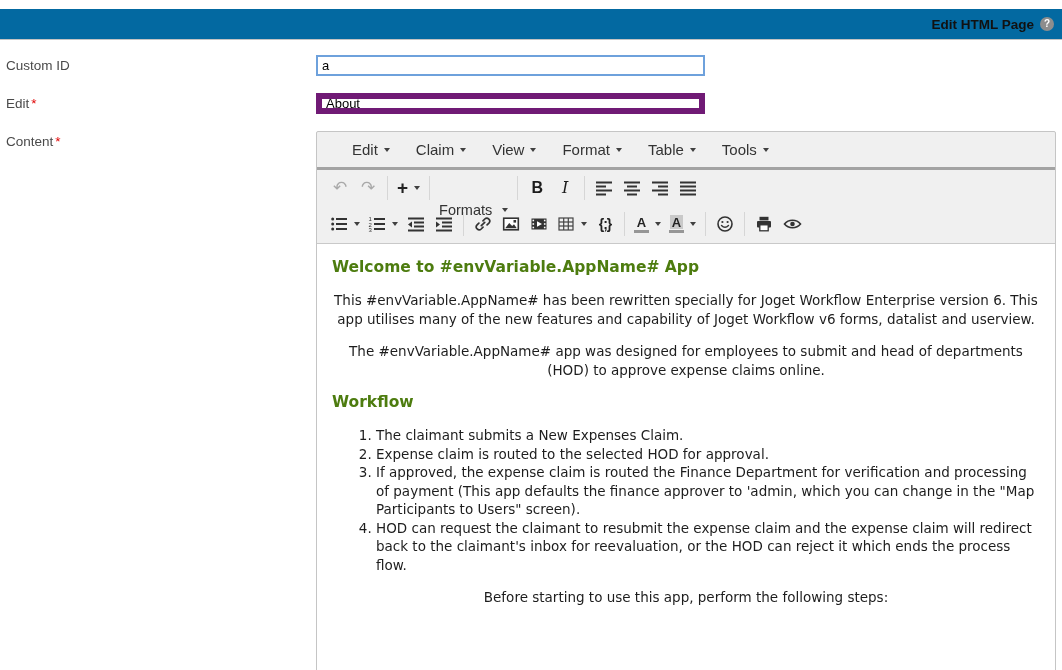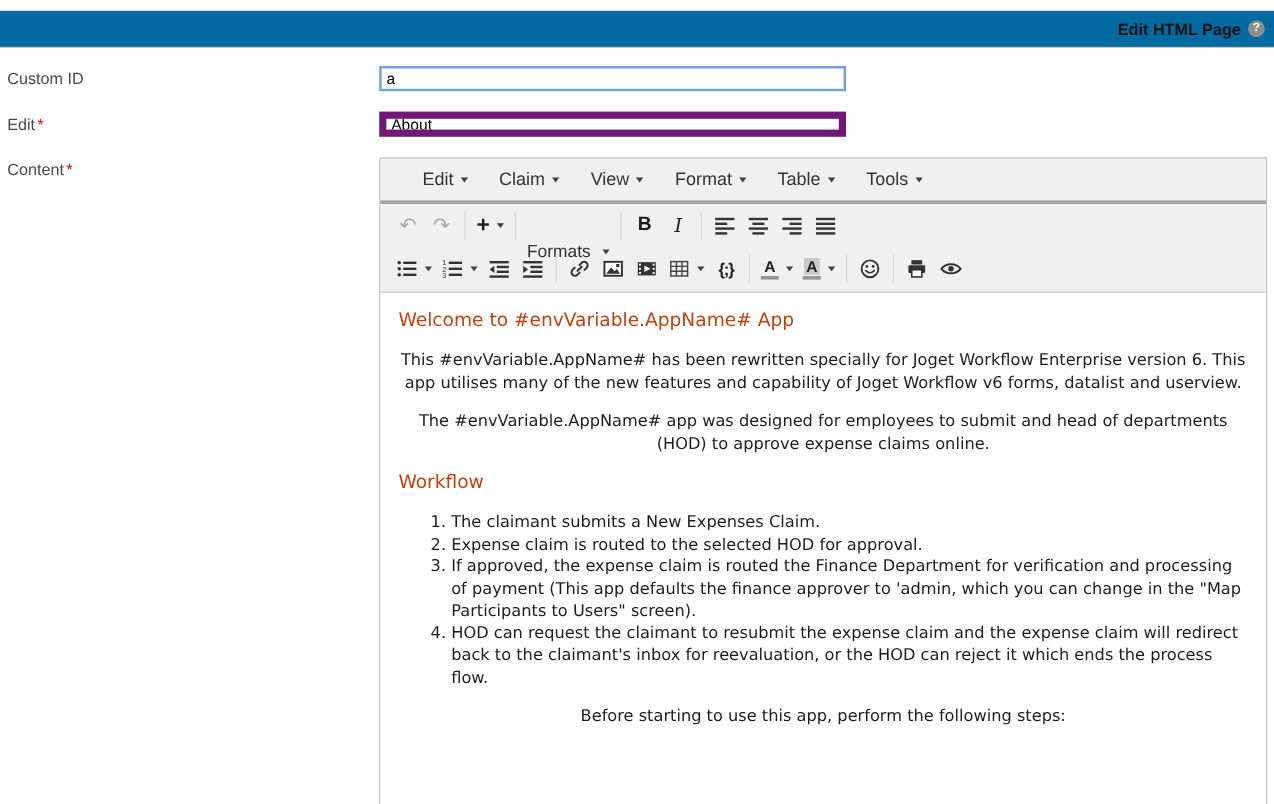--- a/index.html
+++ b/index.html
@@ -72,21 +72,21 @@
   .a-letter { font-size: 13px; font-weight: bold; color: #222; padding: 1px 2px 0 2px; }
   .a-letter.bg { background: #c9c9c9; }
   .a-bar { width: 15px; height: 3px; background: #969696; margin-top: 1px; }
 
   
   .editor-content {
     background: #fff; padding: 14px 15px; min-height: 470px;
     font-family: "DejaVu Sans", sans-serif; font-size: 13.5px; color: #1d1d1d;
     line-height: 18.5px;
   }
-  .editor-content h3 { font-size: 15.5px; font-weight: normal; color: #c2410c; margin: 0 0 14px 0; line-height: 19px; }
+  .editor-content h3 { font-size: 15.5px; font-weight: bold; color: #4d7c0f; margin: 0 0 14px 0; line-height: 19px; }
   .editor-content p { margin: 0 0 14px 0; text-align: center; }
   .editor-content ol { margin: 0 0 14px 0; padding-left: 44px; }
   .editor-content a { color: #0000ee; text-decoration: underline; cursor: pointer; }
 </style>
 </head>
 <body>
 
 <div class="page-top-gap"></div>
 
 <div class="page-header">

